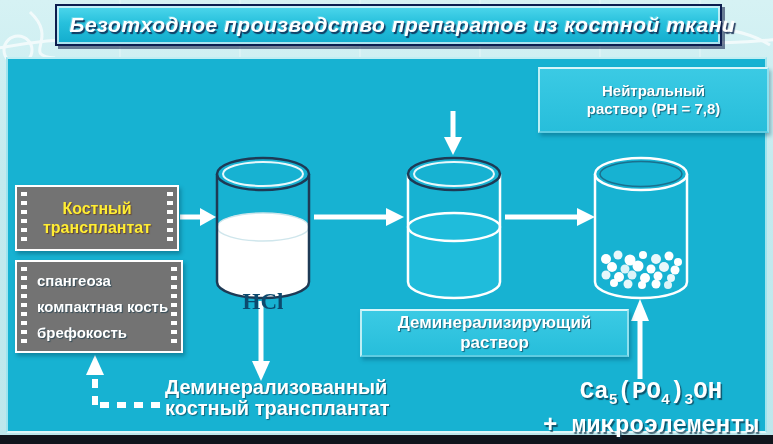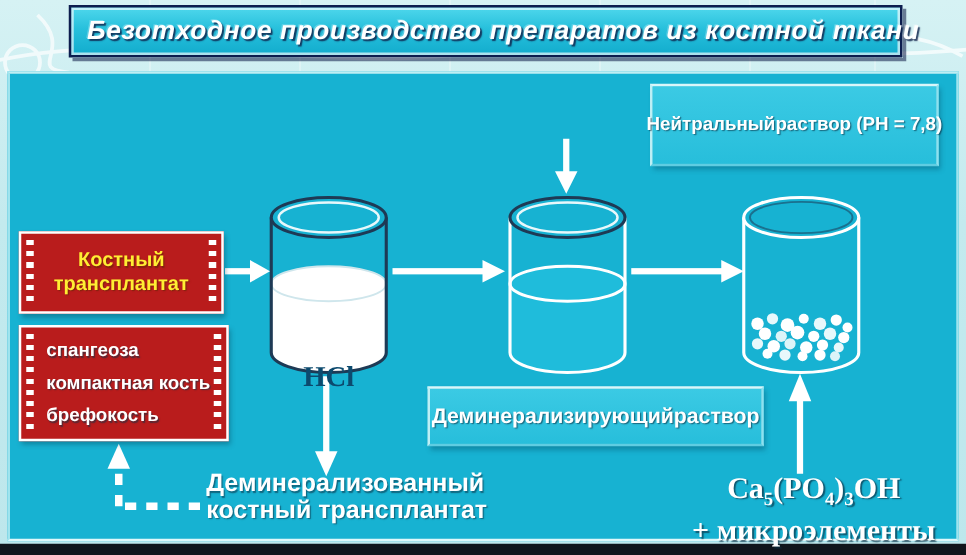--- a/index.html
+++ b/index.html
@@ -34,21 +34,21 @@
     border-right:2px solid #9fe4ee;border-bottom:2px solid #dff8fa;
     box-sizing:border-box;
   }
   .bottom-strip{position:absolute;left:0;top:435px;width:773px;height:9px;background:#10151c;z-index:1;}
 
   .panel *{box-sizing:border-box;}
   .abs{position:absolute;}
 
   
   .filmbox{
-    border:2px solid #fff;background:#b91c1c;
+    border:2px solid #fff;background:#737373;
     box-shadow:2px 3px 4px rgba(0,50,70,.35);
   }
   .filmbox::before,.filmbox::after{
     content:"";position:absolute;top:5px;bottom:5px;width:6px;
     background-image:repeating-linear-gradient(to bottom,#fff 0 4px,rgba(255,255,255,0) 4px 9px);
   }
   .filmbox::before{left:4px;}
   .filmbox::after{right:4px;}
 
   .input-box{left:7px;top:126px;width:164px;height:66px;
@@ -58,41 +58,41 @@
 
   .bone-box{left:7px;top:201px;width:168px;height:93px;padding:6px 0 0 20px;}
   .bone-box .l{color:#fff;font-weight:bold;font-size:15px;line-height:26px;
     text-shadow:1px 1px 1px rgba(10,50,70,.6);white-space:nowrap;}
 
   
   .bevel{
     background:linear-gradient(180deg,#3bcae4 0%,#27bedb 100%);
     border:2px solid;border-color:#d8f6fa #8fe0ee #5fcde2 #bdeff5;
     box-shadow:2px 3px 4px rgba(0,60,85,.35);
-    display:flex;align-items:center;justify-content:center;
+    display:flex;flex-direction:column;align-items:center;justify-content:center;margin-left:18px;
   }
   .bevel .l{color:#fff;font-weight:bold;text-shadow:1px 1px 1px rgba(10,50,70,.65);white-space:nowrap;}
   .neutral-box{left:512px;top:8px;width:231px;height:66px;}
   .neutral-box .l{font-size:15px;line-height:18px;}
   .demin-box{left:334px;top:250px;width:269px;height:48px;}
   .demin-box .l{font-size:17px;line-height:20px;}
 
   
   .naoh{left:393px;top:18px;width:105px;text-align:center;
     font-family:"Liberation Serif","DejaVu Serif",serif;
     color:#fff;font-weight:bold;font-size:27px;
     text-shadow:1.5px 1.5px 1px rgba(10,45,65,.7);}
   .hcl{left:209px;top:230px;width:92px;text-align:center;
     font-family:"Liberation Serif","DejaVu Serif",serif;
     color:#0c4a6e;font-weight:bold;font-size:23px;}
   .demineralized{left:157px;top:318px;
     color:#fff;font-weight:bold;font-size:20px;line-height:21px;
     text-shadow:1px 1px 1px rgba(10,50,70,.6);white-space:nowrap;}
   .product{left:532px;top:320px;width:222px;text-align:center;
-    font-family:Liberation Serif, serif;
+    font-family:Liberation Mono, monospace;
     color:#fff;font-weight:bold;font-size:24px;line-height:25px;
     text-shadow:1.5px 1.5px 1px rgba(10,45,65,.7);white-space:nowrap;}
   .product sub{font-size:15px;}
 
   svg{display:block;}
   .diagram-svg{position:absolute;left:0;top:0;width:757px;height:372px;z-index:1;}
   .overlay{position:absolute;z-index:2;}
 </style>
 </head>
 <body>

